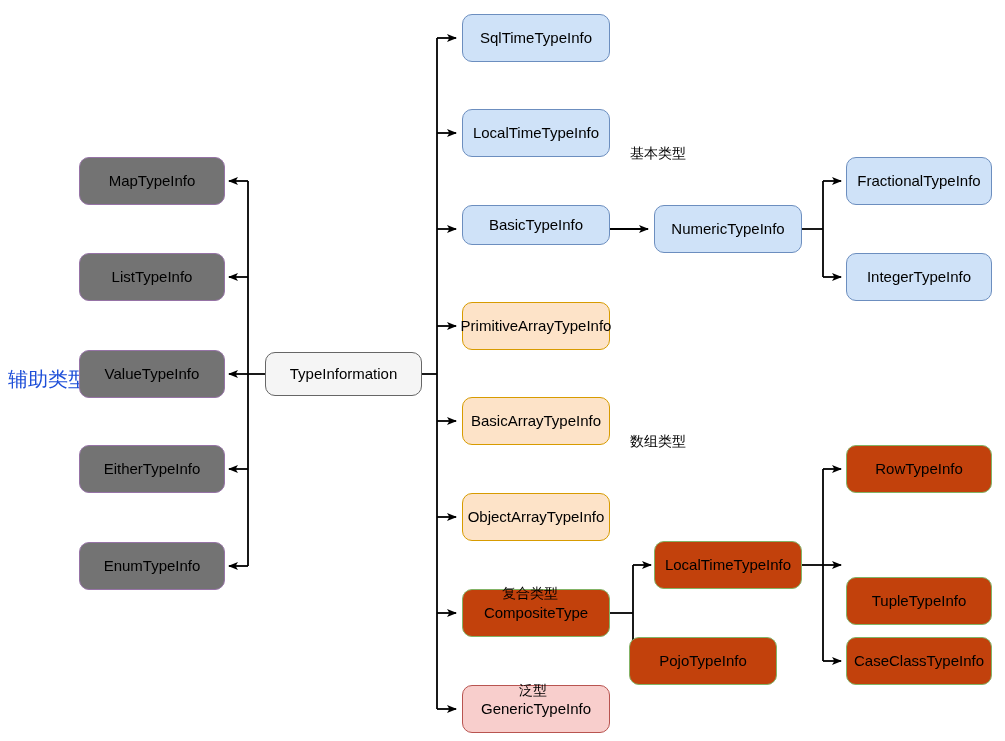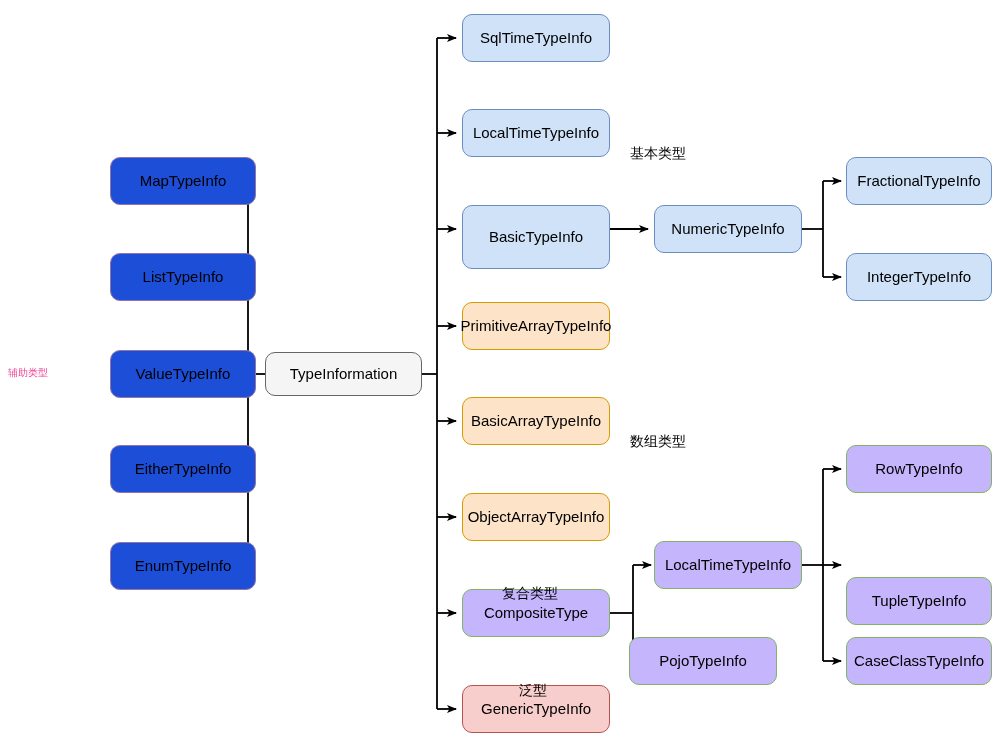--- a/index.html
+++ b/index.html
@@ -36,51 +36,50 @@
     border-width: 1.4px;
     border-style: solid;
     white-space: nowrap;
     border-radius: 10px;
   }
   .node.root {
     background: #f5f5f5;
     border-color: #666666;
   }
   .node.purple {
-    background: #1d4ed8;
+    background: #737373;
     border-color: #9673a6;
-    margin-left: 31px;
   }
   .node.blue {
     background: #cfe2f8;
     border-color: #6c8ebf;
   }
   .node.orange {
     background: #fde3c8;
     border-color: #d79b00;
   }
   .node.green {
-    background: #c4b5fd;
+    background: #c2410c;
     border-color: #82b366;
   }
   .node.red {
     background: #f8cecc;
     border-color: #b85450;
   }
   .caption {
     position: absolute;
     font-size: 14px;
     color: #000000;
     white-space: nowrap;
     margin-top: 20px;
   }
   .side-label {
     position: absolute;
-    font-size: 10px;
-    color: #ec4899;
+    font-size: 20px;
+    color: #1d4ed8;
     white-space: nowrap;
   }
 </style>
 </head>
 <body>
 
 <div id="diagram-root">
 
   <svg id="edges" viewBox="0 0 1005 741" width="1005" height="741">
     <defs>
@@ -134,21 +133,21 @@
   <div class="node purple" style="left:79px; top:157px; width:146px; height:48px;">MapTypeInfo</div>
   <div class="node purple" style="left:79px; top:253px; width:146px; height:48px;">ListTypeInfo</div>
   <div class="node purple" style="left:79px; top:350px; width:146px; height:48px;">ValueTypeInfo</div>
   <div class="node purple" style="left:79px; top:542px; width:146px; height:48px;">EnumTypeInfo</div>
   <div class="node purple" style="left:79px; top:445px; width:146px; height:48px;">EitherTypeInfo</div>
 
   <div class="node root" style="left:265px; top:352px; width:157px; height:44px;">TypeInformation</div>
 
   <div class="node blue" style="left:462px; top:14px; width:148px; height:48px;">SqlTimeTypeInfo</div>
   <div class="node blue" style="left:462px; top:109px; width:148px; height:48px;">LocalTimeTypeInfo</div>
-  <div class="node blue" style="left:462px; top:205px; width:148px; height:64px;">BasicTypeInfo</div>
+  <div class="node blue" style="left:462px; top:205px; width:148px; height:40px;">BasicTypeInfo</div>
   <div class="node orange" style="left:462px; top:302px; width:148px; height:48px;">PrimitiveArrayTypeInfo</div>
   <div class="node orange" style="left:462px; top:397px; width:148px; height:48px;">BasicArrayTypeInfo</div>
   <div class="node orange" style="left:462px; top:493px; width:148px; height:48px;">ObjectArrayTypeInfo</div>
   <div class="node green" style="left:462px; top:589px; width:148px; height:48px;">CompositeType</div>
   <div class="node red" style="left:462px; top:685px; width:148px; height:48px;">GenericTypeInfo</div>
 
   <div class="node blue" style="left:654px; top:205px; width:148px; height:48px;">NumericTypeInfo</div>
   <div class="node blue" style="left:846px; top:157px; width:146px; height:48px;">FractionalTypeInfo</div>
   <div class="node blue" style="left:846px; top:253px; width:146px; height:48px;">IntegerTypeInfo</div>
 

